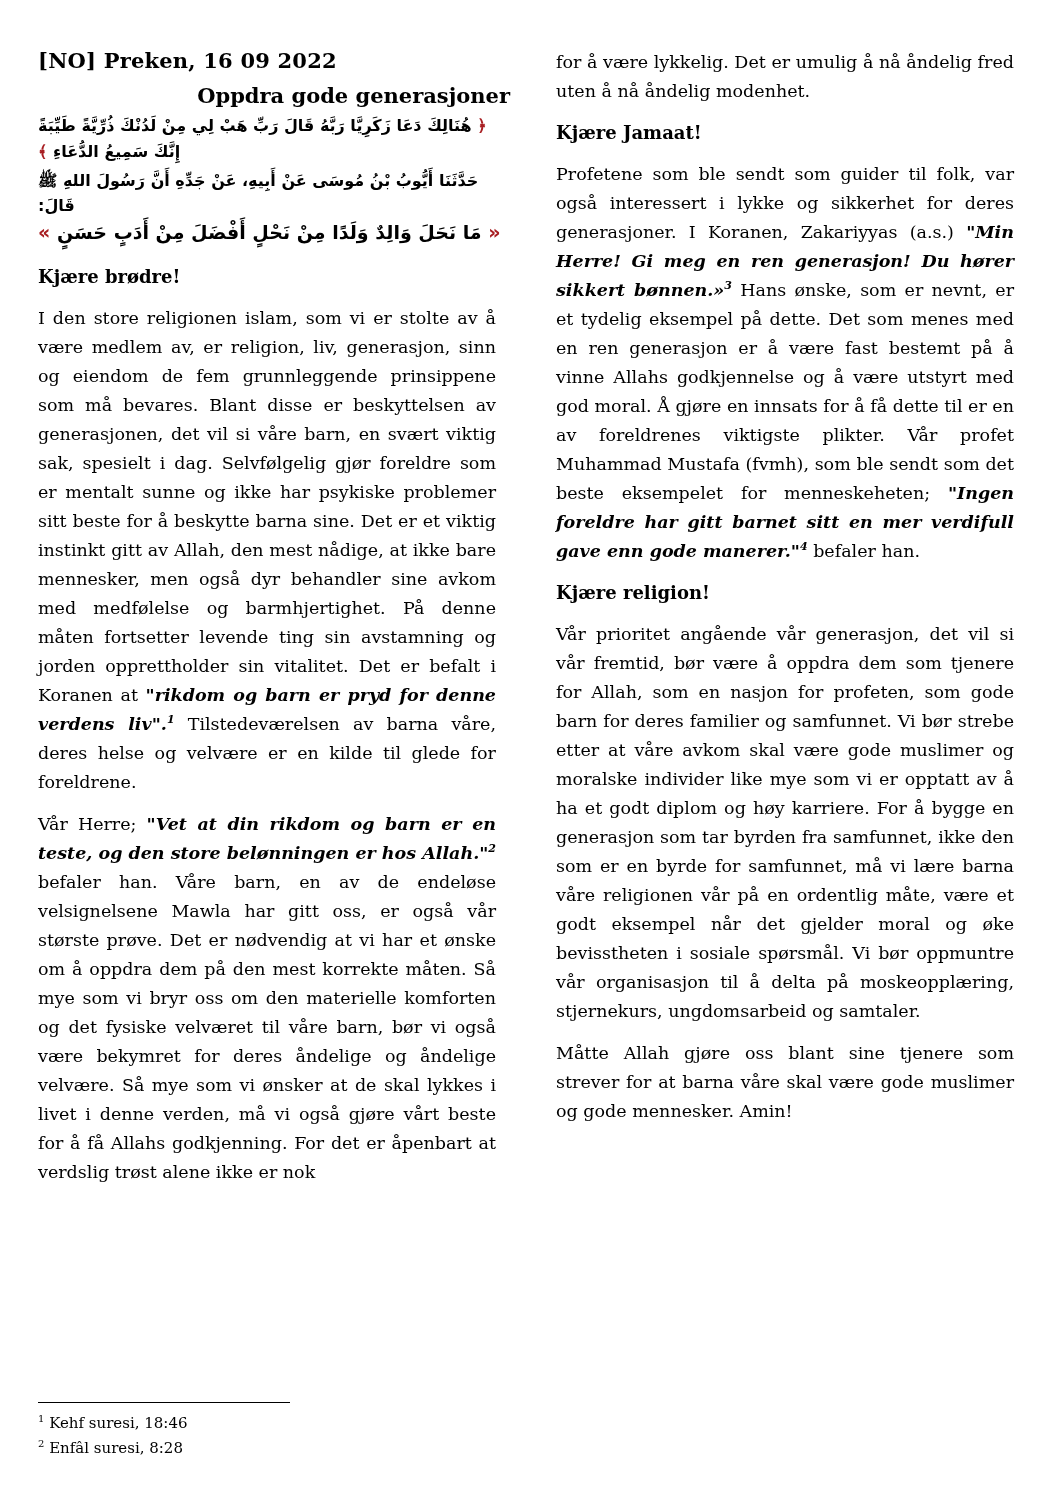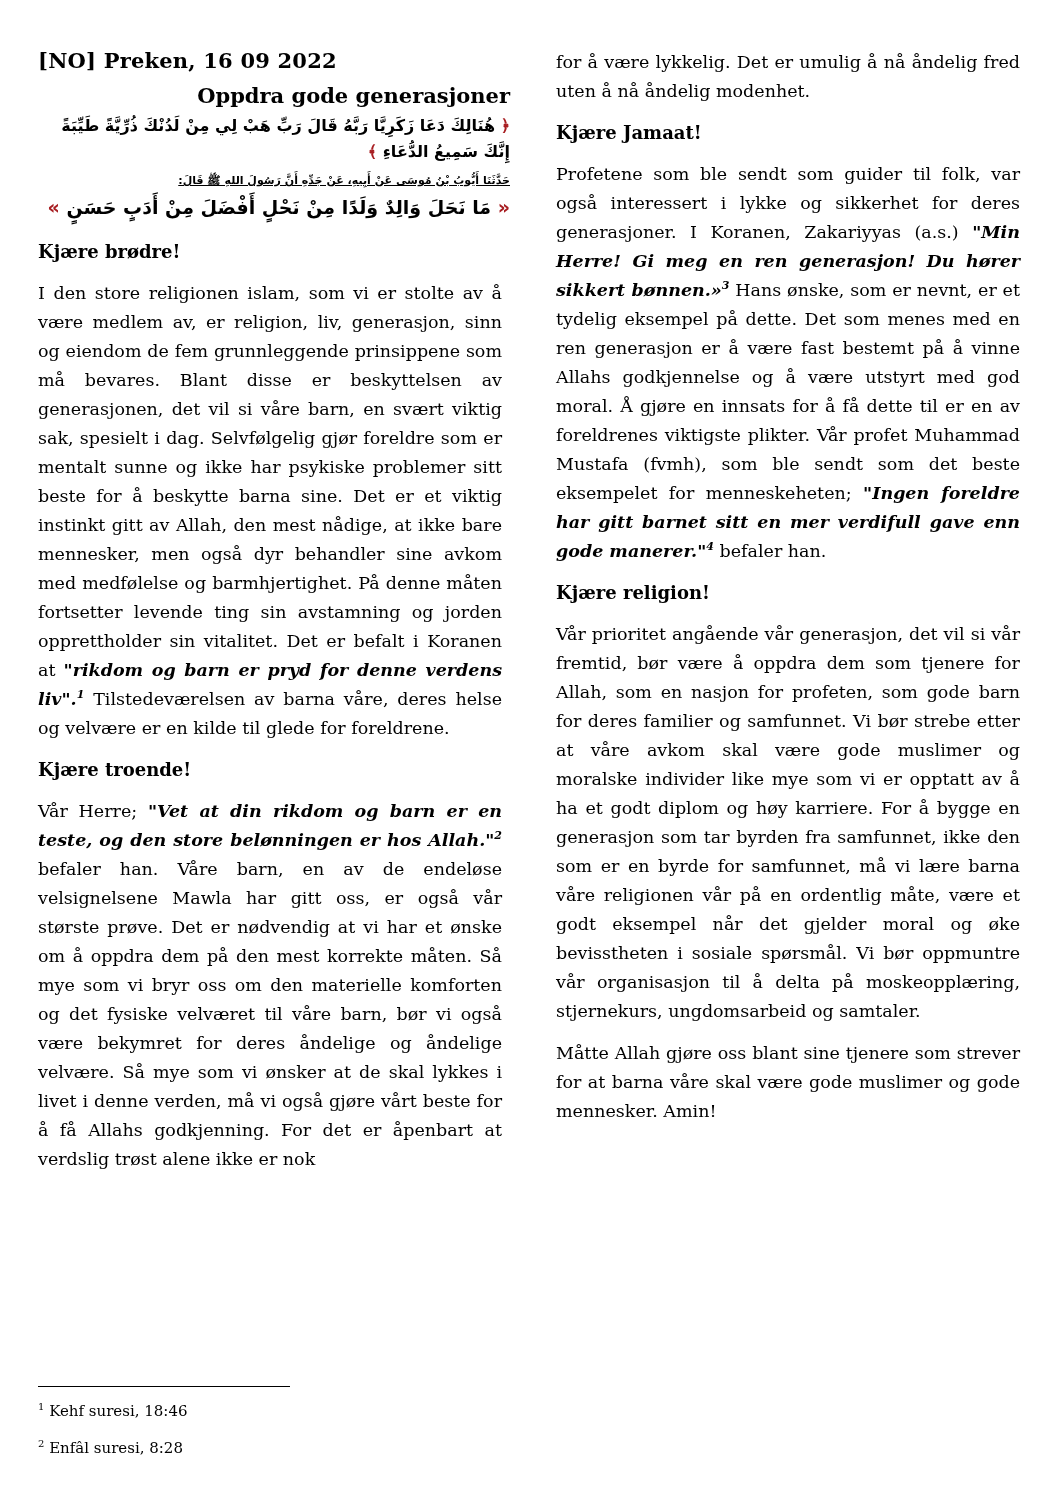--- a/index.html
+++ b/index.html
@@ -26,53 +26,53 @@
     font-size: 21px; font-weight: 700;
     margin: 0 0 9px 0; line-height: 26px;
     letter-spacing: 0.2px;
   }
   .doc-subtitle {
     font-size: 21px; font-weight: 700;
     margin: 0 0 2px 0; line-height: 26px; text-align: right;
   }
   .arabic {
     direction: rtl;
-    text-align: right;
+    text-align: left;
     font-family: "DejaVu Sans", "DejaVu Serif", sans-serif;
     font-weight: 700;
     margin: 2px 0 8px 0;
   }
   .arabic .verse-line { font-size: 16px; line-height: 26px; margin-bottom: 2px; }
-  .arabic .hadith-intro { font-size: 11px; line-height: 25px; margin-top: 3px; text-decoration: underline; }
+  .arabic .hadith-intro { font-size: 16px; line-height: 25px; margin-top: 3px; }
   .arabic .hadith-line { font-size: 19px; line-height: 25px; margin-top: 2px; }
   .red { color: var(--accent); }
   .section-heading {
     font-size: 18px; font-weight: 700; 
     margin: 10px 0 13px 0; line-height: 28px;
   }
   .para {
     font-size: 17.5px; line-height: 29px;
     text-align: justify;
-    margin: 0 8px 13px 0;
+    margin: 0 14px 13px 0;
   }
   .seg-b { font-weight: 700; font-style: italic; }
   .fn-ref {
     vertical-align: super; font-size: 11px; line-height: 0;
     font-weight: 700; font-style: italic;
   }
   .footnotes {
     margin-top: auto;
     font-size: 15px; line-height: 25px;
   }
   .fn-rule {
     width: 252px; border: none;
     border-top: 1.6px solid #000;
     margin: 0 0 8px 0;
   }
-  .footnote { white-space: nowrap; margin-top: 12px; }
+  .footnote { white-space: nowrap; }
   .footnote .fn-num {
     vertical-align: super; font-size: 10px; line-height: 0; font-weight: 400;
   }
 </style>
 </head>
 <body>
 
 <div class="page">
 
   <div class="col">
@@ -81,21 +81,20 @@
 
     <div class="arabic">
       <div class="verse-line"><span class="red">﴿</span> <span>هُنَالِكَ دَعَا زَكَرِيَّا رَبَّهُ قَالَ رَبِّ هَبْ لِي مِنْ لَدُنْكَ ذُرِّيَّةً طَيِّبَةً إِنَّكَ سَمِيعُ الدُّعَاءِ</span> <span class="red">﴾</span></div>
       <div class="hadith-intro">حَدَّثَنَا أَيُّوبُ بْنُ مُوسَى عَنْ أَبِيهِ، عَنْ جَدِّهِ أَنَّ رَسُولَ اللهِ ﷺ قَالَ:</div>
       <div class="hadith-line"><span class="red">«</span> <span>مَا نَحَلَ وَالِدٌ وَلَدًا مِنْ نَحْلٍ أَفْضَلَ مِنْ أَدَبٍ حَسَنٍ</span> <span class="red">»</span></div>
     </div>
 
     <div id="left-blocks">
         <h3 class="section-heading">Kjære brødre!</h3>
         <p class="para"><span>I den store religionen islam, som vi er stolte av å være medlem av, er religion, liv, generasjon, sinn og eiendom de fem grunnleggende prinsippene som må bevares. Blant disse er beskyttelsen av generasjonen, det vil si våre barn, en svært viktig sak, spesielt i dag. Selvfølgelig gjør foreldre som er mentalt sunne og ikke har psykiske problemer sitt beste for å beskytte barna sine. Det er et viktig instinkt gitt av Allah, den mest nådige, at ikke bare mennesker, men også dyr behandler sine avkom med medfølelse og barmhjertighet. På denne måten fortsetter levende ting sin avstamning og jorden opprettholder sin vitalitet. Det er befalt i Koranen at </span><span class="seg-b">"rikdom og barn er pryd for denne verdens liv".</span><span class="fn-ref">1</span><span> Tilstedeværelsen av barna våre, deres helse og velvære er en kilde til glede for foreldrene.</span></p>
-        <h3 class="section-heading">Kjære troende!</h3>
         <p class="para"><span>Vår Herre; </span><span class="seg-b">"Vet at din rikdom og barn er en teste, og den store belønningen er hos Allah."</span><span class="fn-ref">2</span><span> befaler han. Våre barn, en av de endeløse velsignelsene Mawla har gitt oss, er også vår største prøve. Det er nødvendig at vi har et ønske om å oppdra dem på den mest korrekte måten. Så mye som vi bryr oss om den materielle komforten og det fysiske velværet til våre barn, bør vi også være bekymret for deres åndelige og åndelige velvære. Så mye som vi ønsker at de skal lykkes i livet i denne verden, må vi også gjøre vårt beste for å få Allahs godkjenning. For det er åpenbart at verdslig trøst alene ikke er nok</span></p>
       </div>
 
     <div class="footnotes">
       <div class="fn-rule"></div>
       <div id="left-footnote-list">
           <div class="footnote"><span class="fn-num">1</span><span> Kehf suresi, 18:46</span></div>
           <div class="footnote"><span class="fn-num">2</span><span> Enfâl suresi, 8:28</span></div>
         </div>
     </div>

